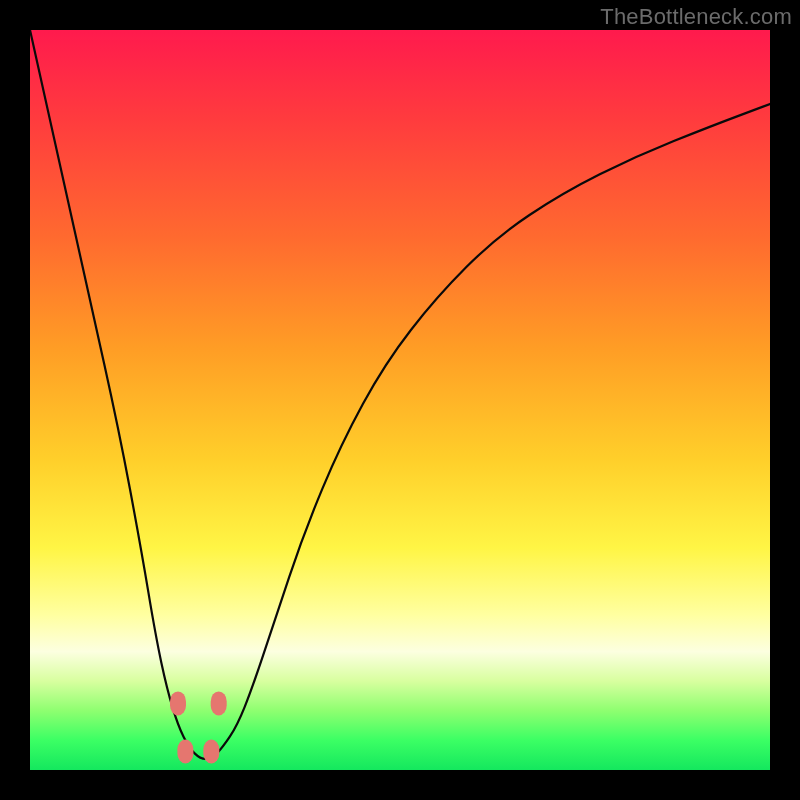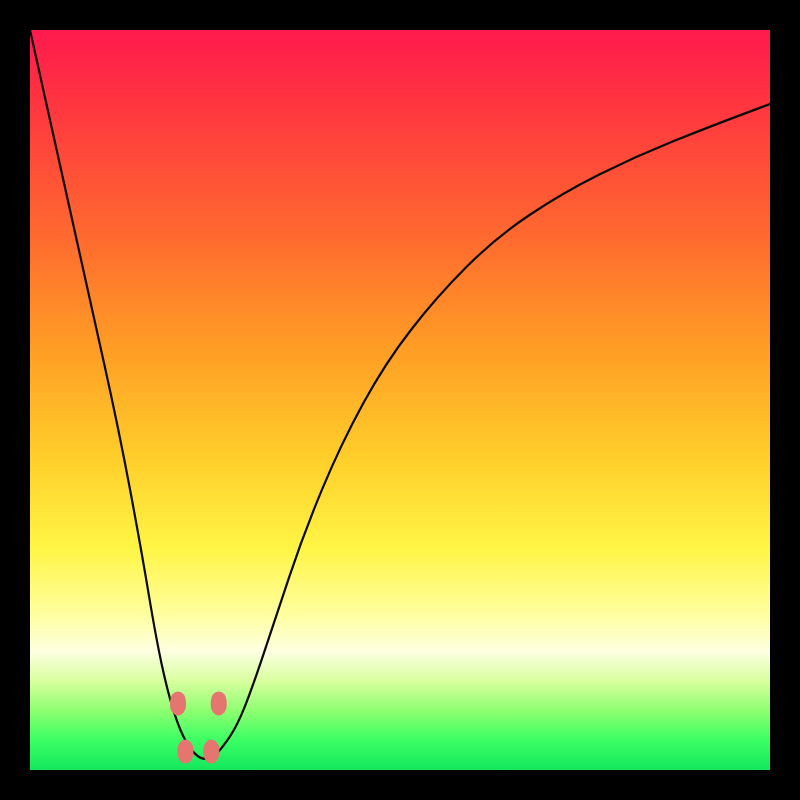--- a/index.html
+++ b/index.html
@@ -52,20 +52,21 @@
     right: 8px;
     color: #6b6b6b;
     font-size: 22px;
     letter-spacing: 0.2px;
   }
 </style>
 </head>
 <body>
 
 <div class="frame">
+  <div class="watermark">TheBottleneck.com</div>
   <div class="plot">
     <svg class="curve" viewBox="0 0 740 740" preserveAspectRatio="none">
       <path id="curve-path" fill="none" stroke-width="2.2" stroke-linecap="round" stroke-linejoin="round" d="M 0.00 0.00 Q 29.60 133.20 44.40 199.80 Q 59.20 266.40 74.00 333.00 Q 88.80 399.60 99.90 458.80 Q 111.00 518.00 118.40 562.40 Q 125.80 606.80 131.35 632.70 Q 136.90 658.60 142.45 677.10 Q 148.00 695.60 153.55 706.70 Q 159.10 717.80 164.65 723.35 Q 170.20 728.90 175.75 728.90 Q 181.30 728.90 186.85 723.35 Q 192.40 717.80 199.80 706.70 Q 207.20 695.60 214.60 677.10 Q 222.00 658.60 233.10 625.30 Q 244.20 592.00 259.00 547.60 Q 273.80 503.20 292.30 458.80 Q 310.80 414.40 333.00 373.70 Q 355.20 333.00 381.10 299.70 Q 407.00 266.40 436.60 236.80 Q 466.20 207.20 499.50 185.00 Q 532.80 162.80 569.80 144.30 Q 606.80 125.80 643.80 111.00 Q 680.80 96.20 710.40 85.10 T 740.00 74.00" stroke="#0a0a0a"></path>
       <g id="markers">
           <rect x="140.00" y="661.40" width="16" height="24" rx="8" ry="10" fill="#e5766f"></rect>
           <rect x="180.70" y="661.40" width="16" height="24" rx="8" ry="10" fill="#e5766f"></rect>
           <rect x="147.40" y="709.50" width="16" height="24" rx="8" ry="10" fill="#e5766f"></rect>
           <rect x="173.30" y="709.50" width="16" height="24" rx="8" ry="10" fill="#e5766f"></rect>
         </g>
     </svg>

